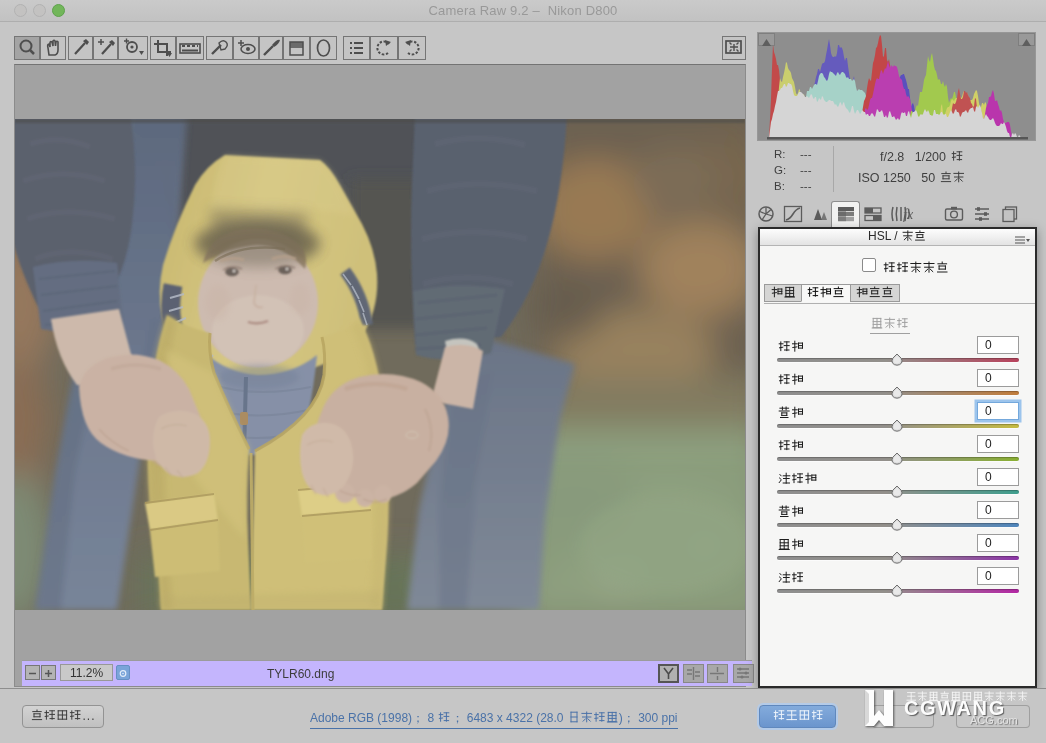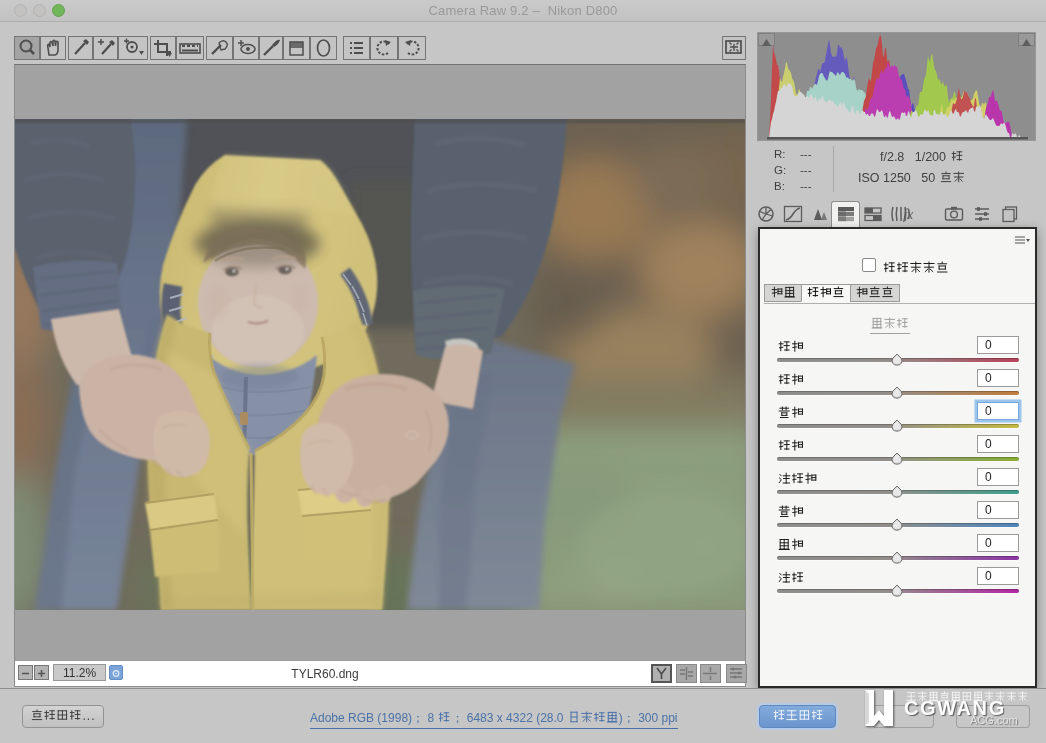--- a/index.html
+++ b/index.html
@@ -275,33 +275,33 @@
           <circle cx="350" cy="379" r="9" fill="#c6aa97"></circle>
           <circle cx="368" cy="375" r="9" fill="#c6aa97"></circle>
           <ellipse cx="397" cy="316" rx="6" ry="3.5" fill="none" stroke="#d5cab4" stroke-width="1.4" opacity="0.5"></ellipse>
           <path d="M320,368 Q332,378 346,376 M348,380 Q360,386 372,380 M410,290 Q420,310 414,332" stroke="#b2937e" stroke-width="2" fill="none" opacity="0.55"></path>
           <path d="M287,316 Q296,302 313,304 Q330,306 336,324 Q342,344 332,362 Q322,378 307,376 Q292,372 287,354 Q283,334 287,316 Z" fill="#ccb29d"></path>
           <path d="M296,366 L301,375 M308,369 L313,378 M292,326 Q304,319 318,323" stroke="#bca089" stroke-width="1.8" opacity="0.6" fill="none"></path>
         </g>
         <rect x="0" y="0" width="730" height="4" fill="#33332f" opacity="0.6" filter="url(#b1)"></rect>
         <rect width="730" height="491" fill="#e9ebef" opacity="0.15"></rect>
       </svg></div>
-    <div class="abs" id="statusbar" style="left:15px;top:660px;width:730px;height:26px;background:#ffffff;border-top:1px solid #9b9b9b">
+    <div class="abs" id="statusbar" style="left:22px;top:660px;width:730px;height:26px;background:#c4b5fd;border-top:1px solid #9b9b9b">
       <div class="abs" style="left:3px;top:4px;width:15px;height:15px;border:1px solid #777;background:#b4b4b4"><svg width="13" height="13">
           <path d="M3,6.5 h7" stroke="#555" stroke-width="1.5"></path>
         </svg></div>
       <div class="abs" style="left:19px;top:4px;width:15px;height:15px;border:1px solid #777;background:#b4b4b4"><svg width="13" height="13">
           <path d="M3,6.5 h7 M6.5,3 v7" stroke="#555" stroke-width="1.5"></path>
         </svg></div>
       <div class="abs" style="left:38px;top:3px;width:53px;height:17px;background:#c9c9c9;border:1px solid #989898;font-size:12px;color:#333;text-align:center;line-height:16px">11.2%</div>
       <div class="abs" style="left:94px;top:4px;width:14px;height:15px;background:#7aa4d9;border:1px solid #6690c4;border-radius:2px"><svg width="12" height="13">
           <circle cx="6" cy="6.5" r="2.8" fill="none" stroke="#e4eefa" stroke-width="1.2"></circle>
           <circle cx="6" cy="6.5" r="0.8" fill="#e4eefa"></circle>
         </svg></div>
-      <div class="abs" style="left:245px;top:6px;width:130px;text-align:center;font-size:12px;color:#3c3c3c">TYLR60.dng</div>
+      <div class="abs" style="left:245px;top:6px;width:130px;font-size:12px;color:#3c3c3c">TYLR60.dng</div>
       <div class="abs" style="left:636px;top:3px;width:21px;height:19px;border:2px solid #555;background:#b0b0b0"><svg width="17" height="15">
           <path d="M4,2 L8.5,8 L13,2 M8.5,8 V13" fill="none" stroke="#4a4a4a" stroke-width="1.6"></path>
         </svg></div>
       <div class="abs" style="left:661px;top:3px;width:21px;height:19px;border:1px solid #888;background:#a8a8a8"><svg width="19" height="17">
           <path d="M9.5,2 V15 M3,5 h5 M3,9 h5 M11,7 h5 M11,11 h5" stroke="#777" stroke-width="1.4"></path>
         </svg></div>
       <div class="abs" style="left:685px;top:3px;width:21px;height:19px;border:1px solid #888;background:#a8a8a8"><svg width="19" height="17">
           <path d="M2,8.5 H16 M9.5,2 v5 M9.5,11 v4" stroke="#777" stroke-width="1.4"></path>
         </svg></div>
       <div class="abs" style="left:711px;top:3px;width:21px;height:19px;border:1px solid #888;background:#a8a8a8"><svg width="19" height="17">
@@ -406,20 +406,36 @@
           <rect x="6" y="3.2" width="3" height="3.6" fill="#5c5c5c"></rect>
           <rect x="13" y="8.2" width="3" height="3.6" fill="#5c5c5c"></rect>
           <rect x="8" y="13.2" width="3" height="3.6" fill="#5c5c5c"></rect>
         </svg></div>
       <div class="abs" style="left:247px;top:3px;width:22px;height:20px"><svg width="22" height="20">
           <rect x="6.5" y="3" width="11" height="12" fill="none" stroke="#5c5c5c" stroke-width="1.3"></rect>
           <rect x="4" y="5.5" width="11" height="12" fill="#c3c3c3" stroke="#5c5c5c" stroke-width="1.3"></rect>
         </svg></div>
     </div>
     <div id="hsl">
+      <div id="hsltitle">HSL / <svg width="26" height="13" viewBox="0 0 26 13" style="vertical-align:-2px">
+          <g stroke="#2a2a2a" stroke-width="1.00" stroke-linecap="square" opacity="1.0">
+            <line x1="2.1" y1="3.3" x2="11.3" y2="3.3"></line>
+            <line x1="6.8" y1="1.9" x2="6.8" y2="11.3"></line>
+            <line x1="2.7" y1="6.8" x2="10.8" y2="6.8"></line>
+            <line x1="3.3" y1="10.8" x2="5.6" y2="8.5"></line>
+            <line x1="10.2" y1="10.8" x2="7.9" y2="8.5"></line>
+            <line x1="18.9" y1="1.9" x2="18.9" y2="3.3"></line>
+            <line x1="14.9" y1="3.5" x2="23.0" y2="3.5"></line>
+            <line x1="16.1" y1="5.6" x2="21.8" y2="5.6"></line>
+            <line x1="16.1" y1="5.6" x2="16.1" y2="8.5"></line>
+            <line x1="21.8" y1="5.6" x2="21.8" y2="8.5"></line>
+            <line x1="16.1" y1="8.5" x2="21.8" y2="8.5"></line>
+            <line x1="14.6" y1="11.1" x2="23.3" y2="11.1"></line>
+          </g>
+        </svg></div>
       <div class="abs" style="right:5px;top:3px"><svg width="16" height="12">
           <path d="M1,3 h10 M1,6 h10 M1,9 h10" stroke="#555" stroke-width="1.2"></path>
           <path d="M12,5 l4,0 l-2,3 Z" fill="#555"></path>
         </svg></div>
       <div class="abs" style="left:102px;top:29px;width:14px;height:14px;background:#fff;border:1px solid #8a8a8a;border-radius:2px"></div>
       <div class="abs" style="left:122px;top:29px"><svg width="68" height="14" viewBox="0 0 68 14" style="vertical-align:-2px">
           <g stroke="#1d1d1d" stroke-width="1.00" stroke-linecap="square" opacity="1.0">
             <line x1="3.8" y1="2.9" x2="3.8" y2="11.6"></line>
             <line x1="2.2" y1="4.8" x2="6.0" y2="4.8"></line>
             <line x1="2.5" y1="8.8" x2="5.8" y2="8.2"></line>

